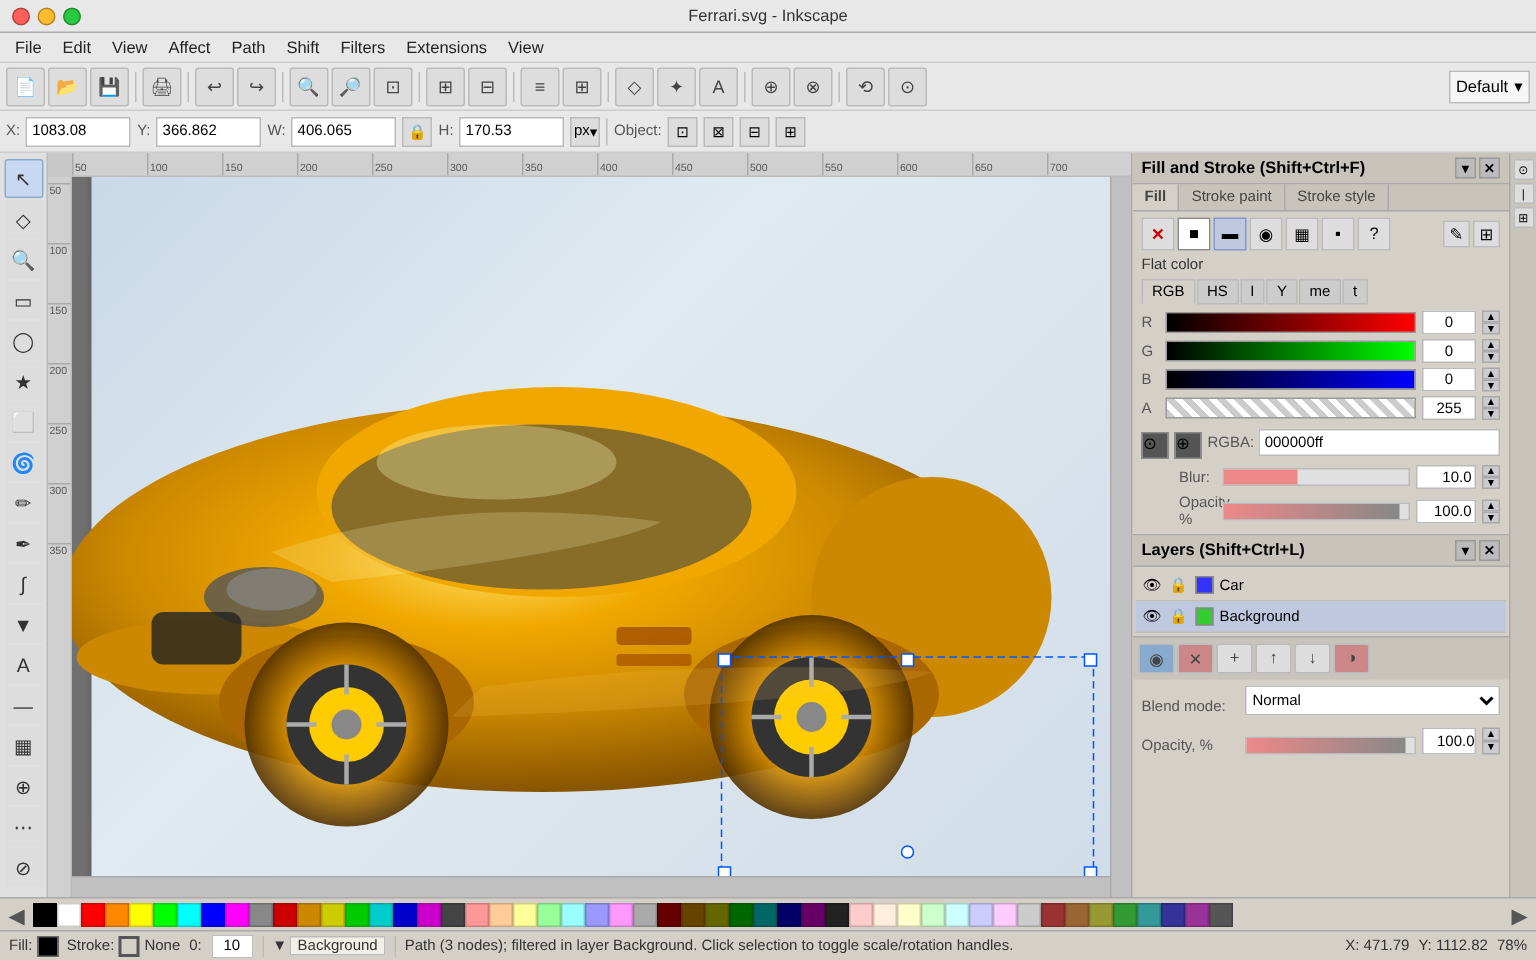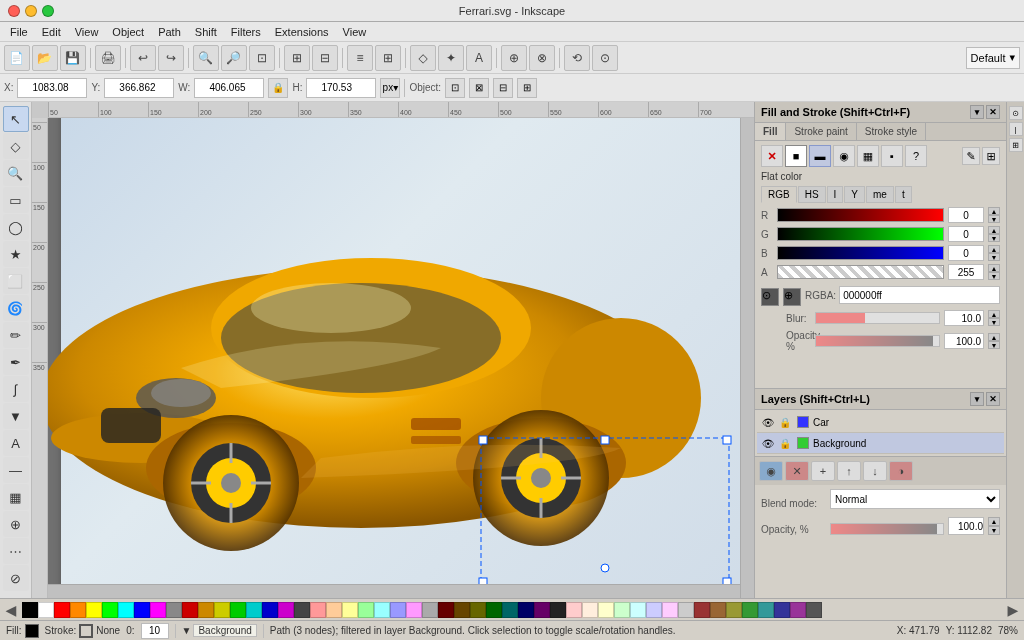--- a/index.html
+++ b/index.html
@@ -72,21 +72,21 @@
       align-items: center;
       padding: 0 4px;
       border-bottom: 1px solid #ccc;
       gap: 4px;
       font-size: 10px;
     }
     .opt-label { color: #555; }
     .opt-input {
       width: 70px; height: 20px;
       border: 1px solid #bbb; background: #fff;
-      font-size: 10px; padding: 0 14px;
+      font-size: 10px; padding: 0 3px;
     }
     .opt-btn {
       height: 20px; width: 20px;
       background: #ddd; border: 1px solid #bbb;
       display: flex; align-items: center; justify-content: center;
       cursor: pointer; font-size: 10px;
     }
     .opt-sep { width: 1px; height: 18px; background: #bbb; }
 
     
@@ -152,21 +152,20 @@
     }
 
     
     #right-panel {
       width: 252px;
       background: #d4d0c8;
       border-left: 1px solid #aaa;
       display: flex;
       flex-direction: column;
       overflow: hidden;
-      gap: 32px;
     }
 
     
     #fill-stroke-panel {
       background: #d4d0c8;
       flex: 0 0 auto;
     }
     .panel-header {
       background: #c8c4bc;
       padding: 3px 6px;
@@ -414,21 +413,21 @@
     <div class="wc-btn wc-min"></div>
     <div class="wc-btn wc-max"></div>
   </div>
   <span class="title">Ferrari.svg - Inkscape</span>
 </div>
 
 <div id="menubar">
   <span class="menu-item">File</span>
   <span class="menu-item">Edit</span>
   <span class="menu-item">View</span>
-  <span class="menu-item">Object</span>
+  <span class="menu-item">Affect</span>
   <span class="menu-item">Path</span>
   <span class="menu-item">Shift</span>
   <span class="menu-item">Filters</span>
   <span class="menu-item">Extensions</span>
   <span class="menu-item">View</span>
 </div>
 
 <div id="toolbar-main">
   <div class="tb-btn">📄</div>
   <div class="tb-btn">📂</div>

